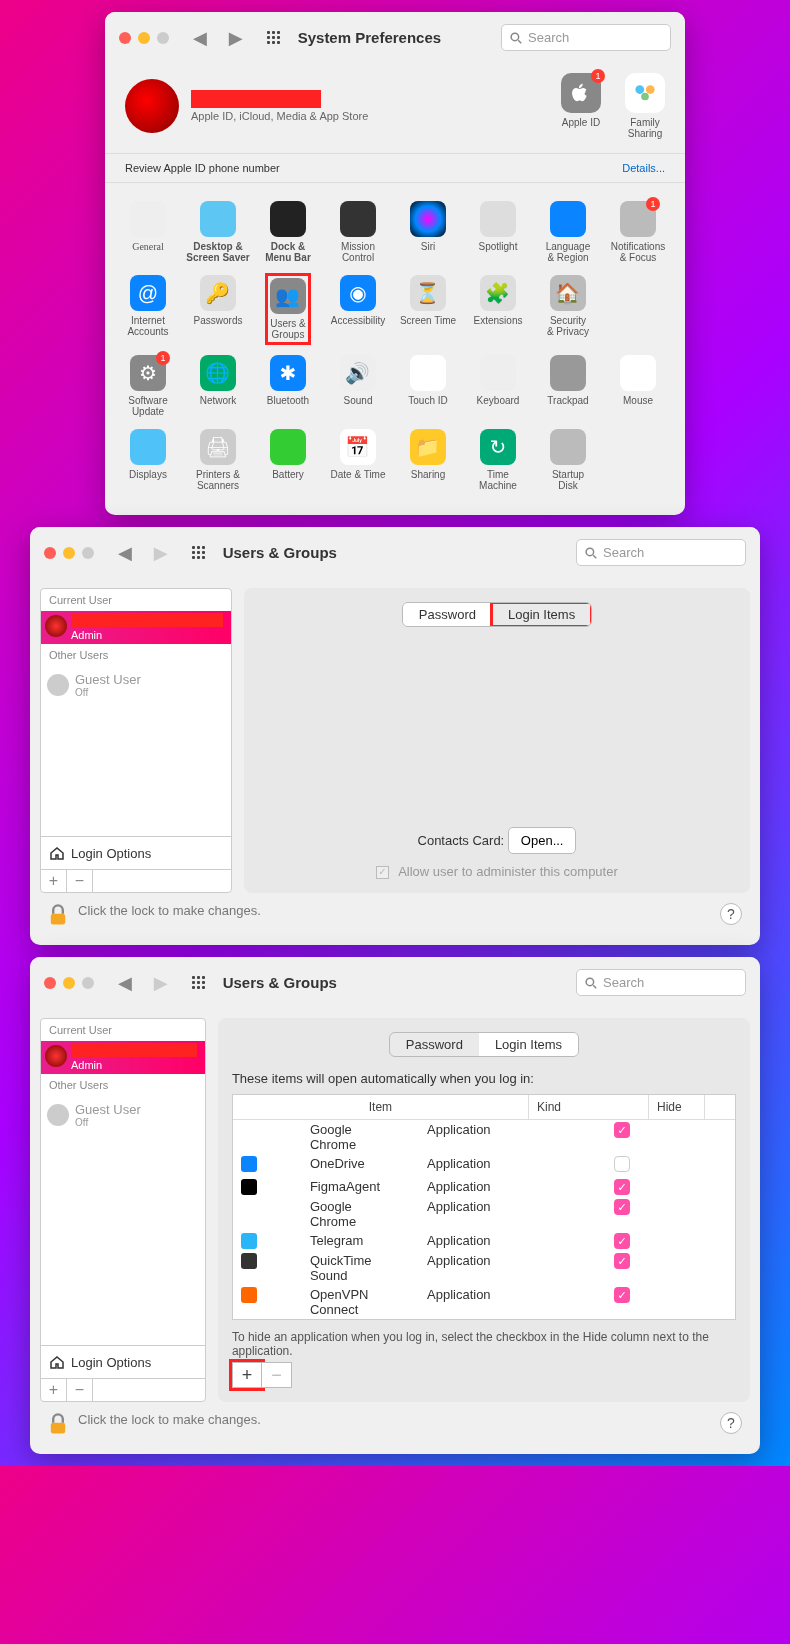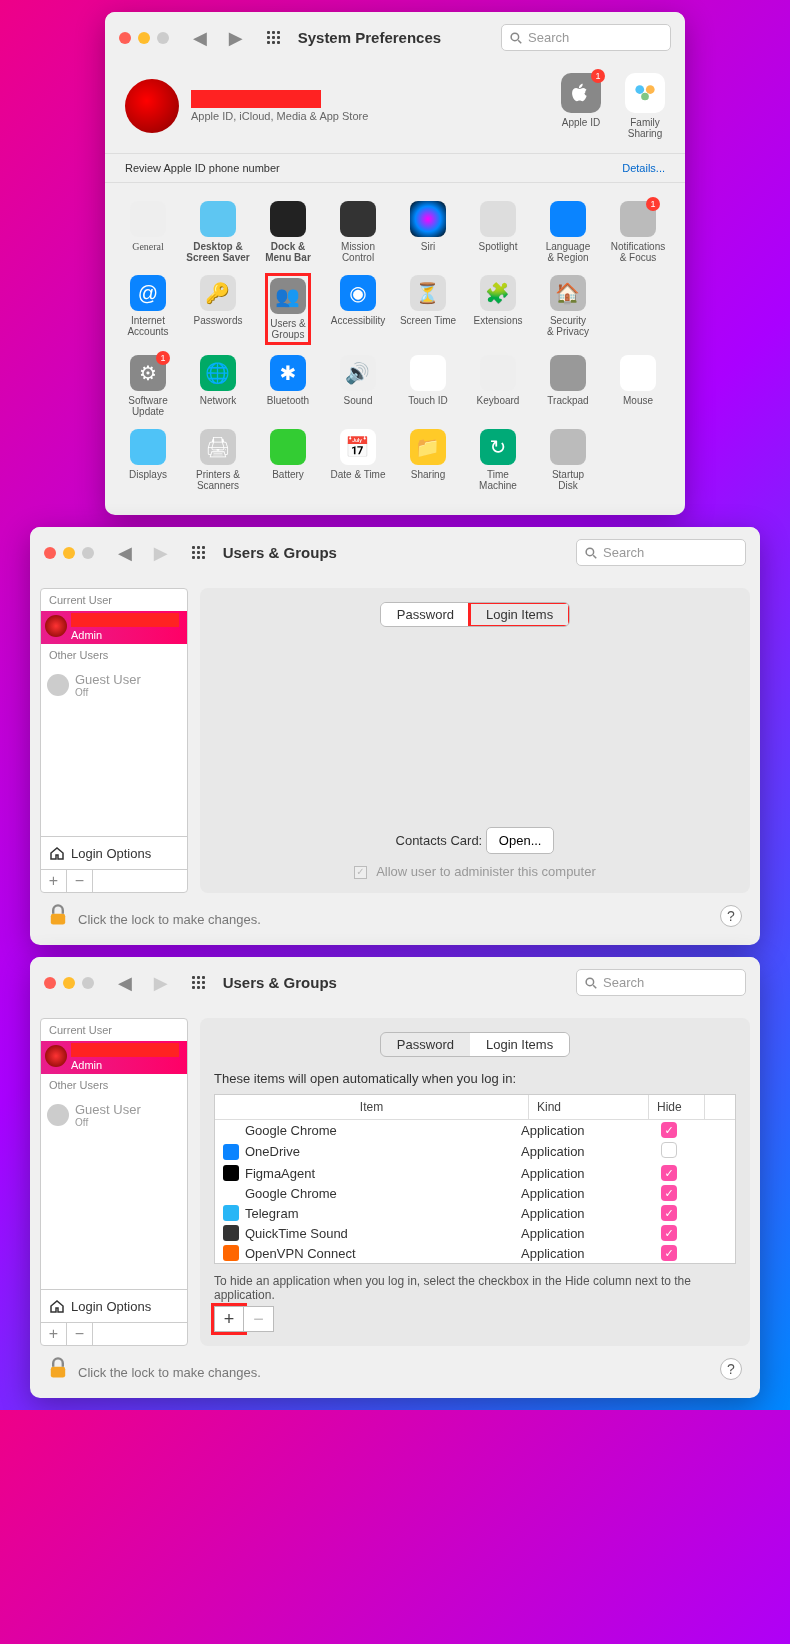--- a/index.html
+++ b/index.html
@@ -75,21 +75,21 @@
   text-align: center; font-size: 10px; color: #555; padding: 6px 2px;
   cursor: pointer;
 }
 .icon-box { width: 36px; height: 36px; border-radius: 8px; margin-bottom: 4px; display: flex; align-items: center; justify-content: center; font-size: 20px; position: relative; }
 .highlight-box { border: 3px solid #ff2222; padding: 2px; margin: -2px; }
 
 
 .p2 { width: 730px; }
 .ug-body { display: flex; padding: 10px; gap: 12px; }
 .sidebar {
-  width: 148px; background: #fff; border: 1px solid #ccc; border-radius: 4px;
+  width: 192px; background: #fff; border: 1px solid #ccc; border-radius: 4px;
   display: flex; flex-direction: column;
 }
 .sb-section { font-size: 11px; color: #888; padding: 5px 8px; }
 .sb-current {
   background: linear-gradient(90deg, #e91e8c 0%, #f06 100%);
   color: #fff; padding: 2px 6px; position: relative;
 }
 .sb-current .sb-name { display: block; height: 14px; background: #ff2222; margin-left: 24px; margin-right: 2px; }
 .sb-current .sb-role { font-size: 11px; margin-left: 24px; }
 .sb-avatar { position: absolute; left: 4px; top: 4px; width: 22px; height: 22px; border-radius: 50%; background: radial-gradient(circle, #f33, #700); }
@@ -108,34 +108,34 @@
 .seg .active { background: #fff; }
 .seg .hl { outline: 3px solid #ff2222; outline-offset: -1px; }
 .user-row { display: flex; align-items: center; gap: 14px; }
 .penguin { width: 54px; height: 54px; border-radius: 50%; background: radial-gradient(circle at 50% 40%, #fff 0%, #fff 30%, #111 31%); border: 3px solid #ccc; }
 .btn { background: #fff; border: 1px solid #bbb; border-radius: 5px; padding: 5px 12px; font-size: 13px; cursor: pointer; }
 .btn.right { margin-left: auto; }
 .main-bottom { margin-top: 200px; text-align: center; font-size: 13px; color: #333; }
 .main-bottom .disabled { color: #999; margin-top: 10px; }
 .check-dis { width: 13px; height: 13px; border: 1px solid #bbb; display: inline-block; vertical-align: middle; margin-right: 6px; background: #eee; position: relative; }
 .check-dis::after { content: "✓"; font-size: 10px; color: #bbb; position: absolute; left: 1px; top: -1px; }
-.lock-row { display: flex; align-items: flex-end; gap: 10px; padding: 0 18px 18px 18px; color: #777; font-size: 13px; }
+.lock-row { display: flex; align-items: flex-start; gap: 10px; padding: 0 18px 18px 18px; color: #777; font-size: 13px; }
 .lock-icon { width: 20px; height: 24px; }
 .help-icon { margin-left: auto; width: 22px; height: 22px; border-radius: 50%; border: 1px solid #bbb; display: flex; align-items: center; justify-content: center; font-size: 14px; color: #555; background: #fff; }
 
 
 .li-desc { font-size: 13px; margin-bottom: 8px; }
 .li-table { background: #fff; border: 1px solid #ccc; font-size: 13px; }
 .li-head { display: flex; border-bottom: 1px solid #ddd; font-size: 12px; color: #444; }
 .li-head div { padding: 5px 8px; border-right: 1px solid #ddd; }
 .li-head .c1 { flex: 1; text-align: center; }
 .li-head .c2 { width: 120px; }
 .li-head .c3 { width: 56px; }
 .li-head .c4 { width: 30px; border-right: none; }
-.li-rowitem { display: flex; align-items: center; padding: 2px 8px; }
+.li-rowitem { display: flex; padding: 2px 8px; gap: 47px; }
 .li-rowitem .appicon { width: 16px; height: 16px; border-radius: 3px; margin-right: 6px; }
 .li-rowitem .name { flex: 1; }
 .li-rowitem .kind { width: 120px; }
 .li-rowitem .hide { width: 56px; text-align: center; }
 .li-rowitem .warn { width: 30px; text-align: center; color: #f5a623; }
 .pink-check { display: inline-block; width: 16px; height: 16px; border-radius: 4px; background: #ff4fa8; color: #fff; font-size: 11px; line-height: 16px; }
 .empty-check { display: inline-block; width: 16px; height: 16px; border-radius: 4px; border: 1px solid #ccc; }
 .li-hint { font-size: 12px; color: #555; margin-top: 10px; }
 .li-footer { display: flex; margin-top: 4px; }
 .li-fbtn { width: 30px; height: 26px; border: 1px solid #bbb; background: #fff; display: flex; align-items: center; justify-content: center; font-size: 18px; color: #444; }

